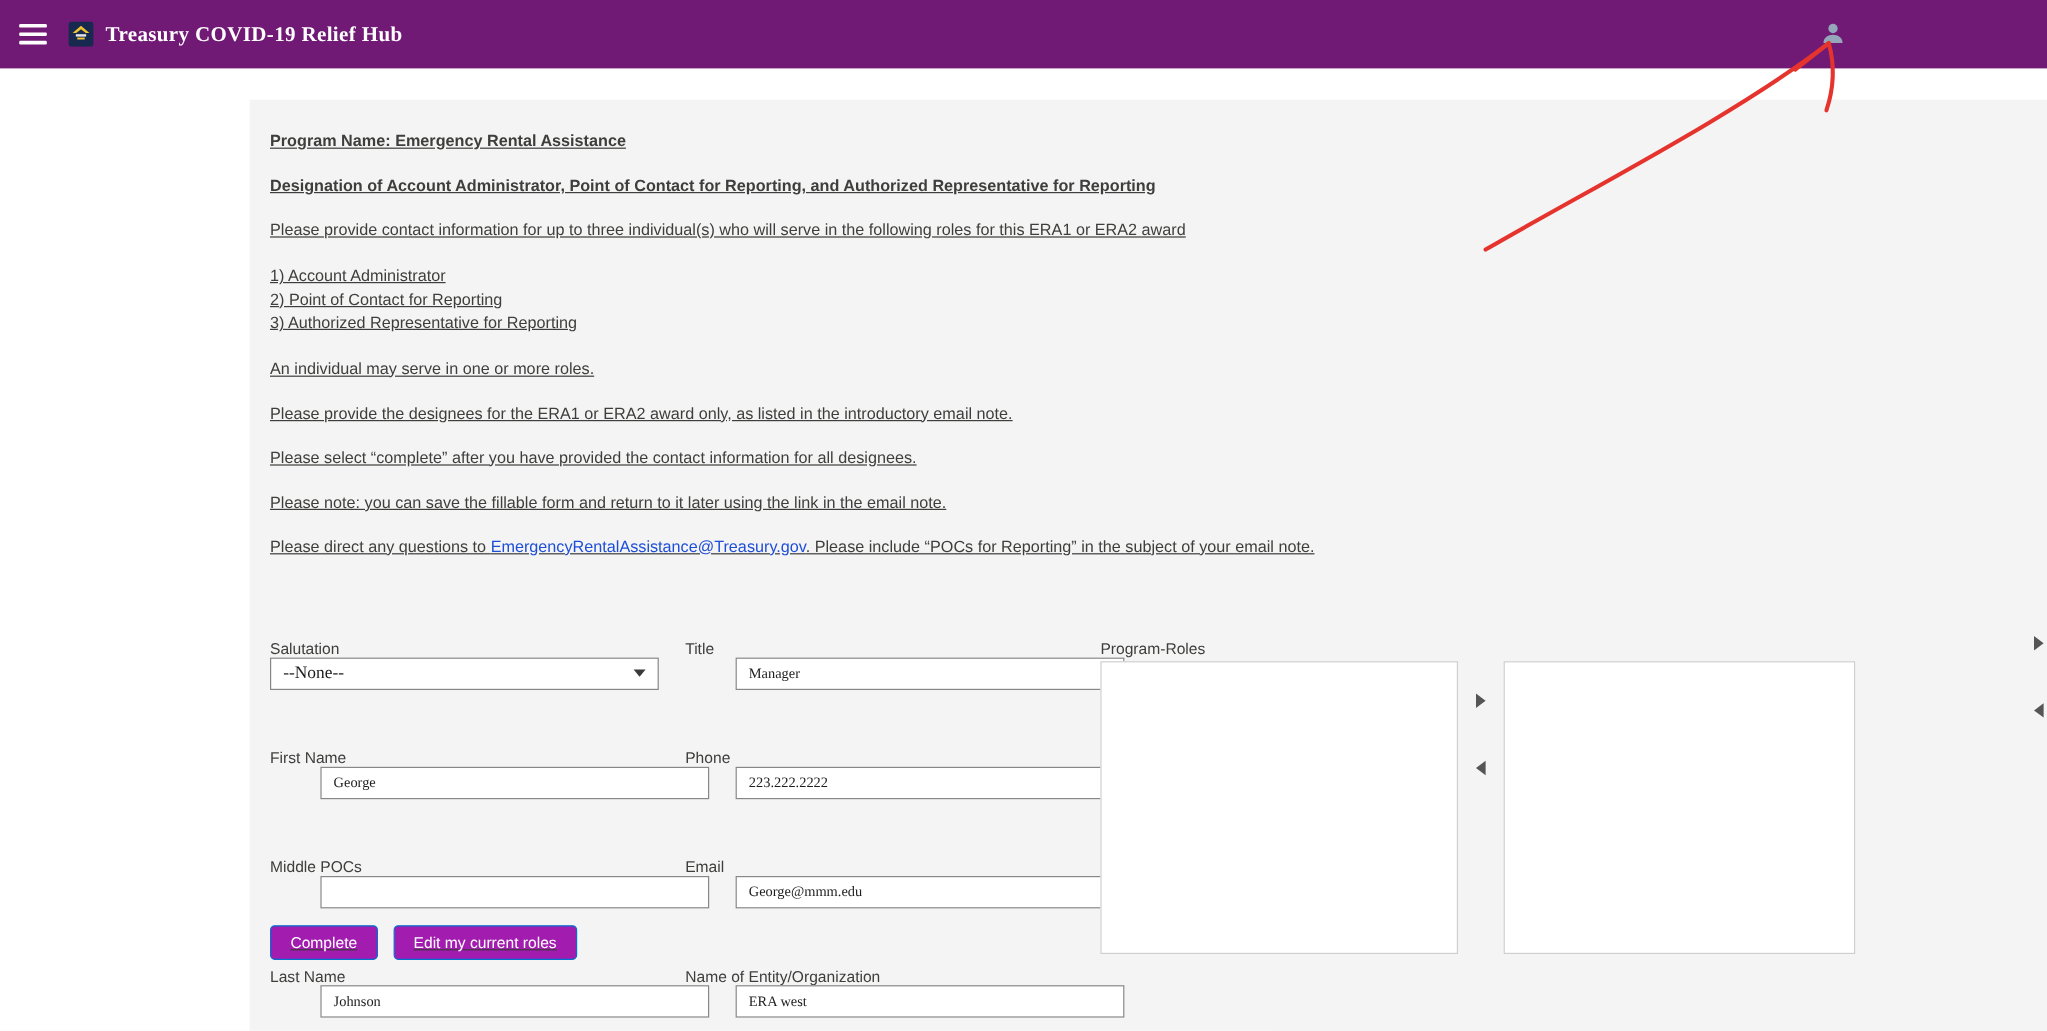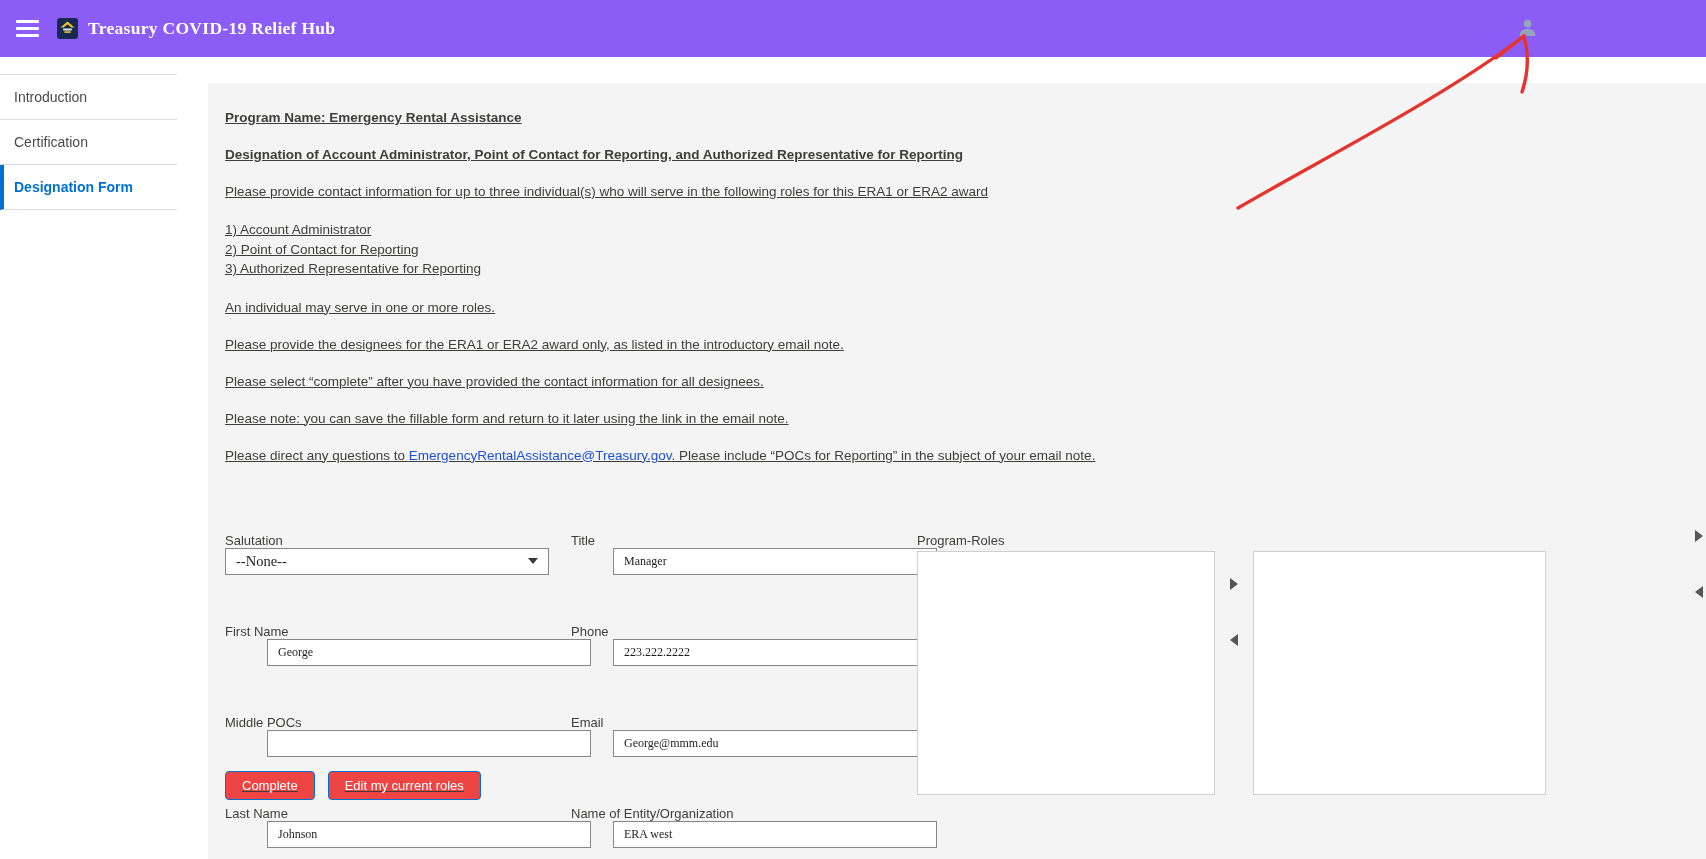--- a/index.html
+++ b/index.html
@@ -1,21 +1,21 @@
 <!DOCTYPE html>
 <html><head>
 <meta charset="utf-8">
 <style>
   * { margin:0; padding:0; box-sizing:border-box; }
   html,body { width:1706px; height:859px; }
   body { font-family:"Liberation Sans", sans-serif; background:#ffffff; overflow:hidden; }
   .page { position:relative; width:1706px; height:859px; overflow:hidden; }
 
   
-  .header { position:absolute; top:0; left:0; width:1706px; height:57px; background:#8b5cf6; display:flex; align-items:center; padding:0 14px; }
+  .header { position:absolute; top:0; left:0; width:1706px; height:57px; background:#701a75; display:flex; align-items:center; padding:0 14px; }
   .hamburger { width:23px; height:17px; display:flex; flex-direction:column; justify-content:space-between; margin:0 18px 0 2px; cursor:pointer; }
   .hamburger span { display:block; height:3px; background:#fff; border-radius:1px; }
   .logo { width:21px; height:21px; margin-right:10px; flex:0 0 auto; }
   .app-title { color:#fff; font-family:"Liberation Serif", serif; font-weight:bold; font-size:17.5px; letter-spacing:.3px; }
   .user-icon { position:absolute; left:1517px; top:17px; width:21px; height:21px; cursor:pointer; }
 
   
   .sidebar { position:absolute; top:57px; left:0; width:208px; height:802px; background:#fff; padding-top:17px; }
   .nav { list-style:none; margin-right:31px; border-top:1px solid #dcdcdc; }
   .nav li { height:45px; display:flex; align-items:center; padding-left:14px; font-size:14px; color:#4a4a4a; border-bottom:1px solid #dcdcdc; cursor:pointer; background:#fff; }
@@ -45,21 +45,21 @@
   .listbox { width:298px; height:244px; background:#fff; border:1px solid #cfcfcf; }
   .listbox.second { width:293px; }
   .arrows-mid { width:38px; display:flex; flex-direction:column; align-items:center; }
   .tri-right { width:0; height:0; border-top:6px solid transparent; border-bottom:6px solid transparent; border-left:8px solid #555; cursor:pointer; }
   .tri-left  { width:0; height:0; border-top:6px solid transparent; border-bottom:6px solid transparent; border-right:8px solid #555; cursor:pointer; }
   .mt27 { margin-top:27px; }
   .mt44 { margin-top:44px; }
   .arrows-edge { position:absolute; left:1470px; top:19px; width:40px; display:flex; flex-direction:column; }
 
   .btn-row { margin-top:22px; display:flex; gap:13px; }
-  .btn { background:#ef4444; color:#fff; border:1px solid #0070d2; border-radius:4px; height:29px; padding:0 16px; font-size:13px; font-family:"Liberation Sans", sans-serif; cursor:pointer; }
+  .btn { background:#a21caf; color:#fff; border:1px solid #0070d2; border-radius:4px; height:29px; padding:0 16px; font-size:13px; font-family:"Liberation Sans", sans-serif; cursor:pointer; }
 
   
   .annotation { position:absolute; top:0; left:0; width:1706px; height:859px; pointer-events:none; z-index:50; }
 </style>
 </head>
 <body>
 
 <div class="page">
 
   <div class="header">
@@ -74,33 +74,20 @@
       <rect x="6.2" y="10.5" width="8.6" height="2" fill="#e8e8e8"></rect>
       <rect x="7.4" y="13.3" width="6.2" height="1.6" fill="#f2c530"></rect>
     </svg>
     <div class="app-title">Treasury COVID-19 Relief Hub</div>
     <svg class="user-icon" viewBox="0 0 20 20">
       <circle cx="10" cy="6.4" r="3.7" fill="#95a5ba"></circle>
       <path d="M2.4 18 C2.4 13.8 5.9 11.4 10 11.4 C14.1 11.4 17.6 13.8 17.6 18 Z" fill="#95a5ba"></path>
     </svg>
   </div>
 
-  <div class="sidebar">
-    <ul class="nav">
-      <li>
-        <span>Introduction</span>
-      </li>
-      <li>
-        <span>Certification</span>
-      </li>
-      <li class="active">
-        <span>Designation Form</span>
-      </li>
-    </ul>
-  </div>
 
   <div class="panel">
     <div class="panel-inner">
       <p class="tblock bold">Program Name: Emergency Rental Assistance</p>
       <p class="tblock bold">Designation of Account Administrator, Point of Contact for Reporting, and Authorized Representative for Reporting</p>
       <p class="tblock">Please provide contact information for up to three individual(s) who will serve in the following roles for this ERA1 or ERA2 award</p>
 
       <ul class="roles-list">
         <li>1) Account Administrator</li>
         <li>2) Point of Contact for Reporting</li>

